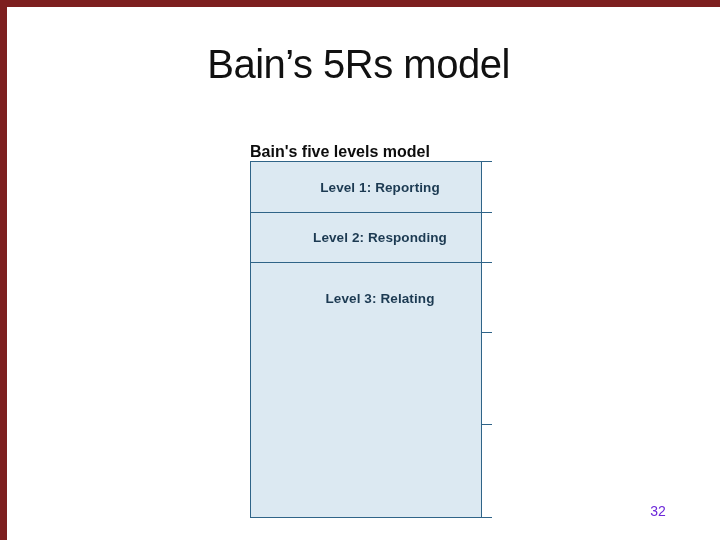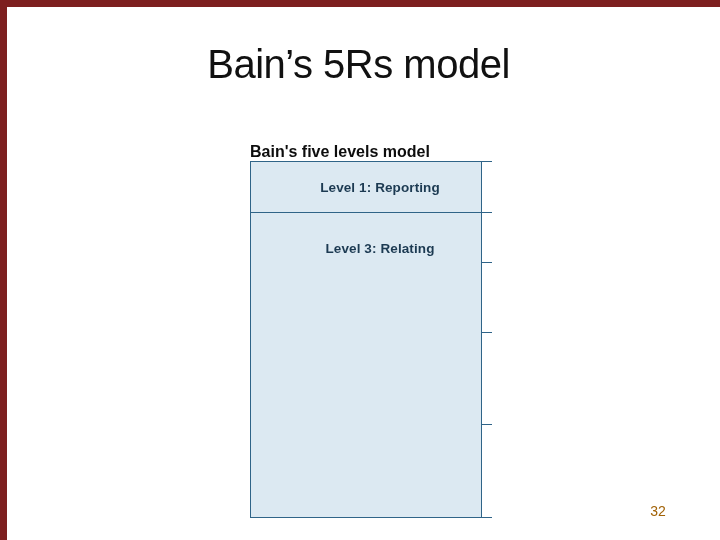--- a/index.html
+++ b/index.html
@@ -100,37 +100,38 @@
   .stub-5 { top: 424px; }
   .stub-6 { top: 517px; }
   
   .page-number {
     position: absolute;
     left: 640px;
     top: 503px;
     width: 36px;
     text-align: center;
     font-size: 14px;
-    color: #a16207;
+    color: #6d28d9;
   }
 </style>
 </head>
 <body>
 
 <div class="slide">
 
   <div class="edge-top"></div>
   <div class="edge-left"></div>
 
   <div class="slide-title">Bain’s 5Rs model</div>
 
   <div class="figure-heading">Bain's five levels model</div>
 
   <div class="levels-table">
     <div class="level-row row-h1">Level 1: Reporting</div>
+    <div class="level-row row-h2">Level 2: Responding</div>
     <div class="level-row row-h3">Level 3: Relating</div>
   </div>
 
   <div class="stub-line stub-1"></div>
   <div class="stub-line stub-2"></div>
   <div class="stub-line stub-3"></div>
   <div class="stub-line stub-4"></div>
   <div class="stub-line stub-5"></div>
   <div class="stub-line stub-6"></div>
 

